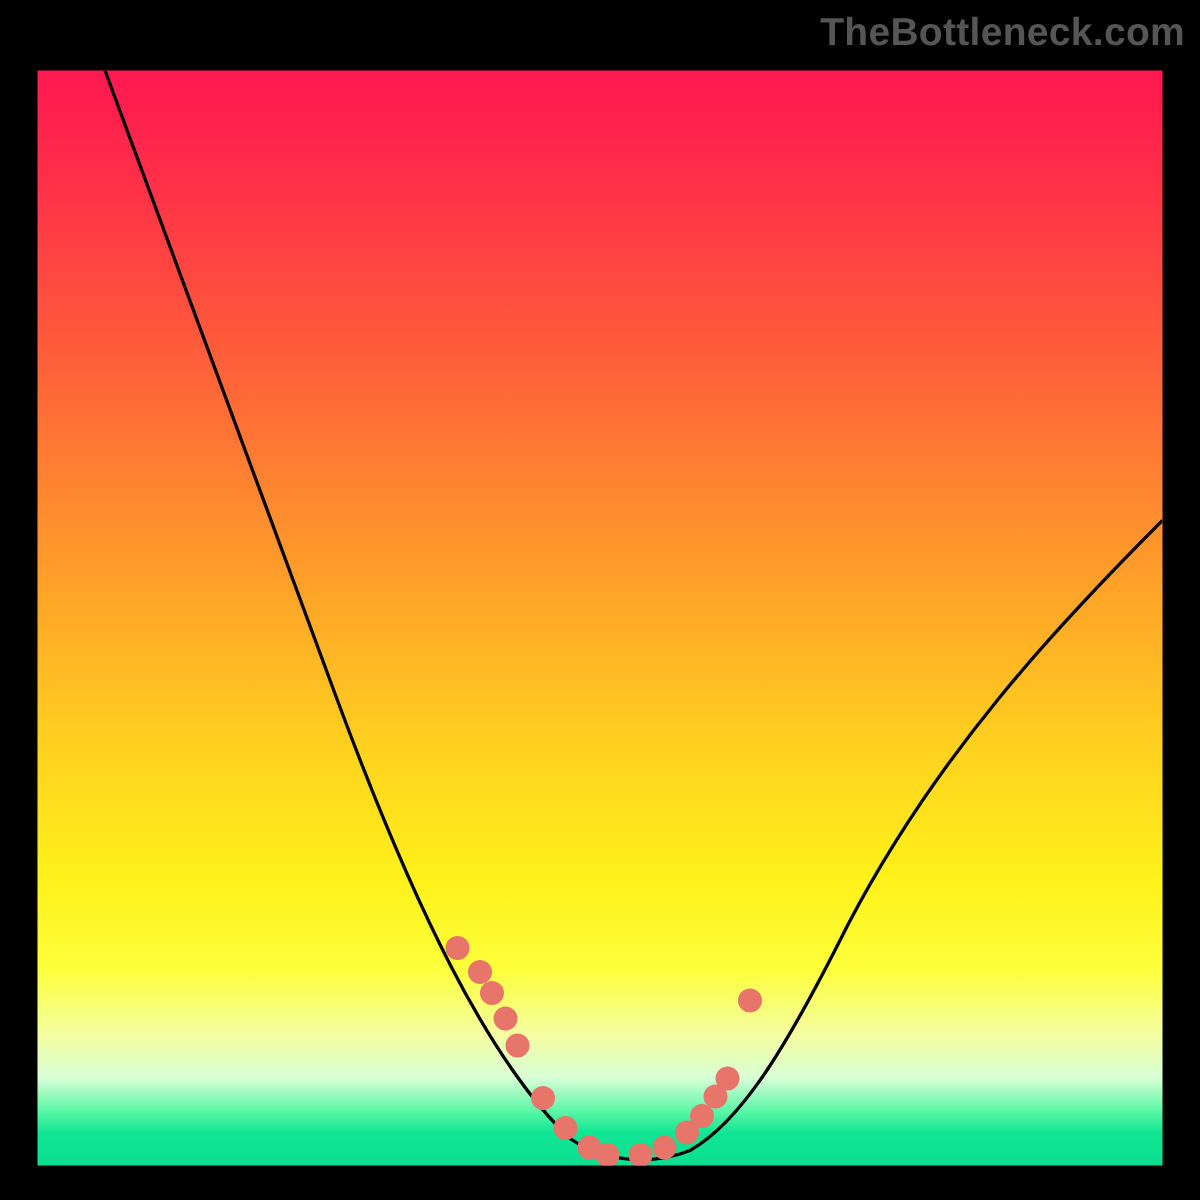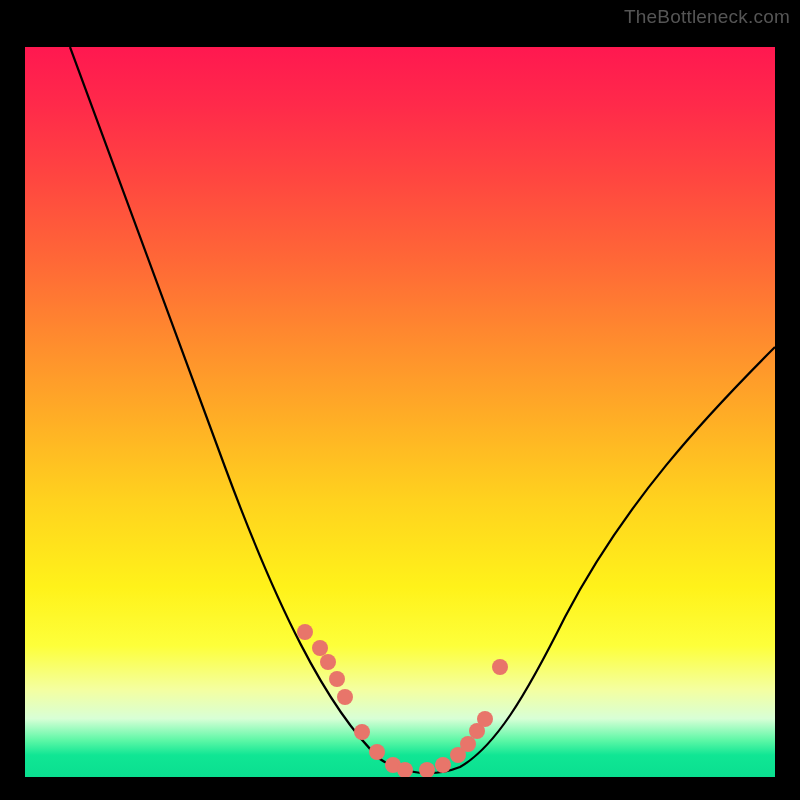--- a/index.html
+++ b/index.html
@@ -39,22 +39,22 @@
       #d8ffd6 92%,
       #5cf7a6 95%,
       #10e694 97%,
       #0adf90 100%);
   }
   .watermark {
     position: absolute;
     top: 6px;
     right: 10px;
     color: #555;
-    font-size: 19px;
-    font-weight: 400;
+    font-size: 26px;
+    font-weight: 700;
     letter-spacing: 0.2px;
     user-select: none;
   }
   svg.curve {
     position: absolute;
     left: 0;
     top: 0;
     width: 750px;
     height: 730px;
   }

